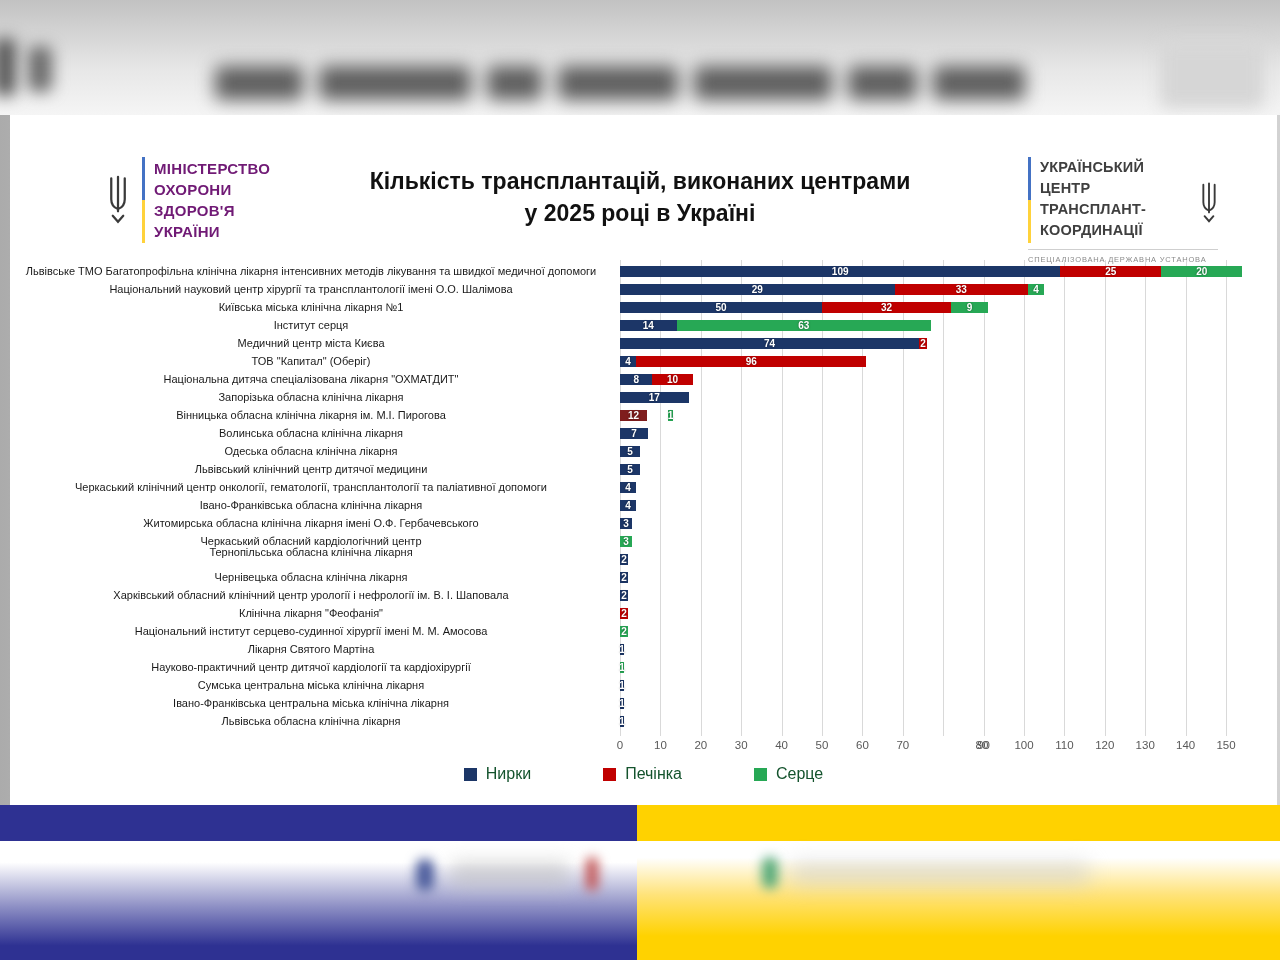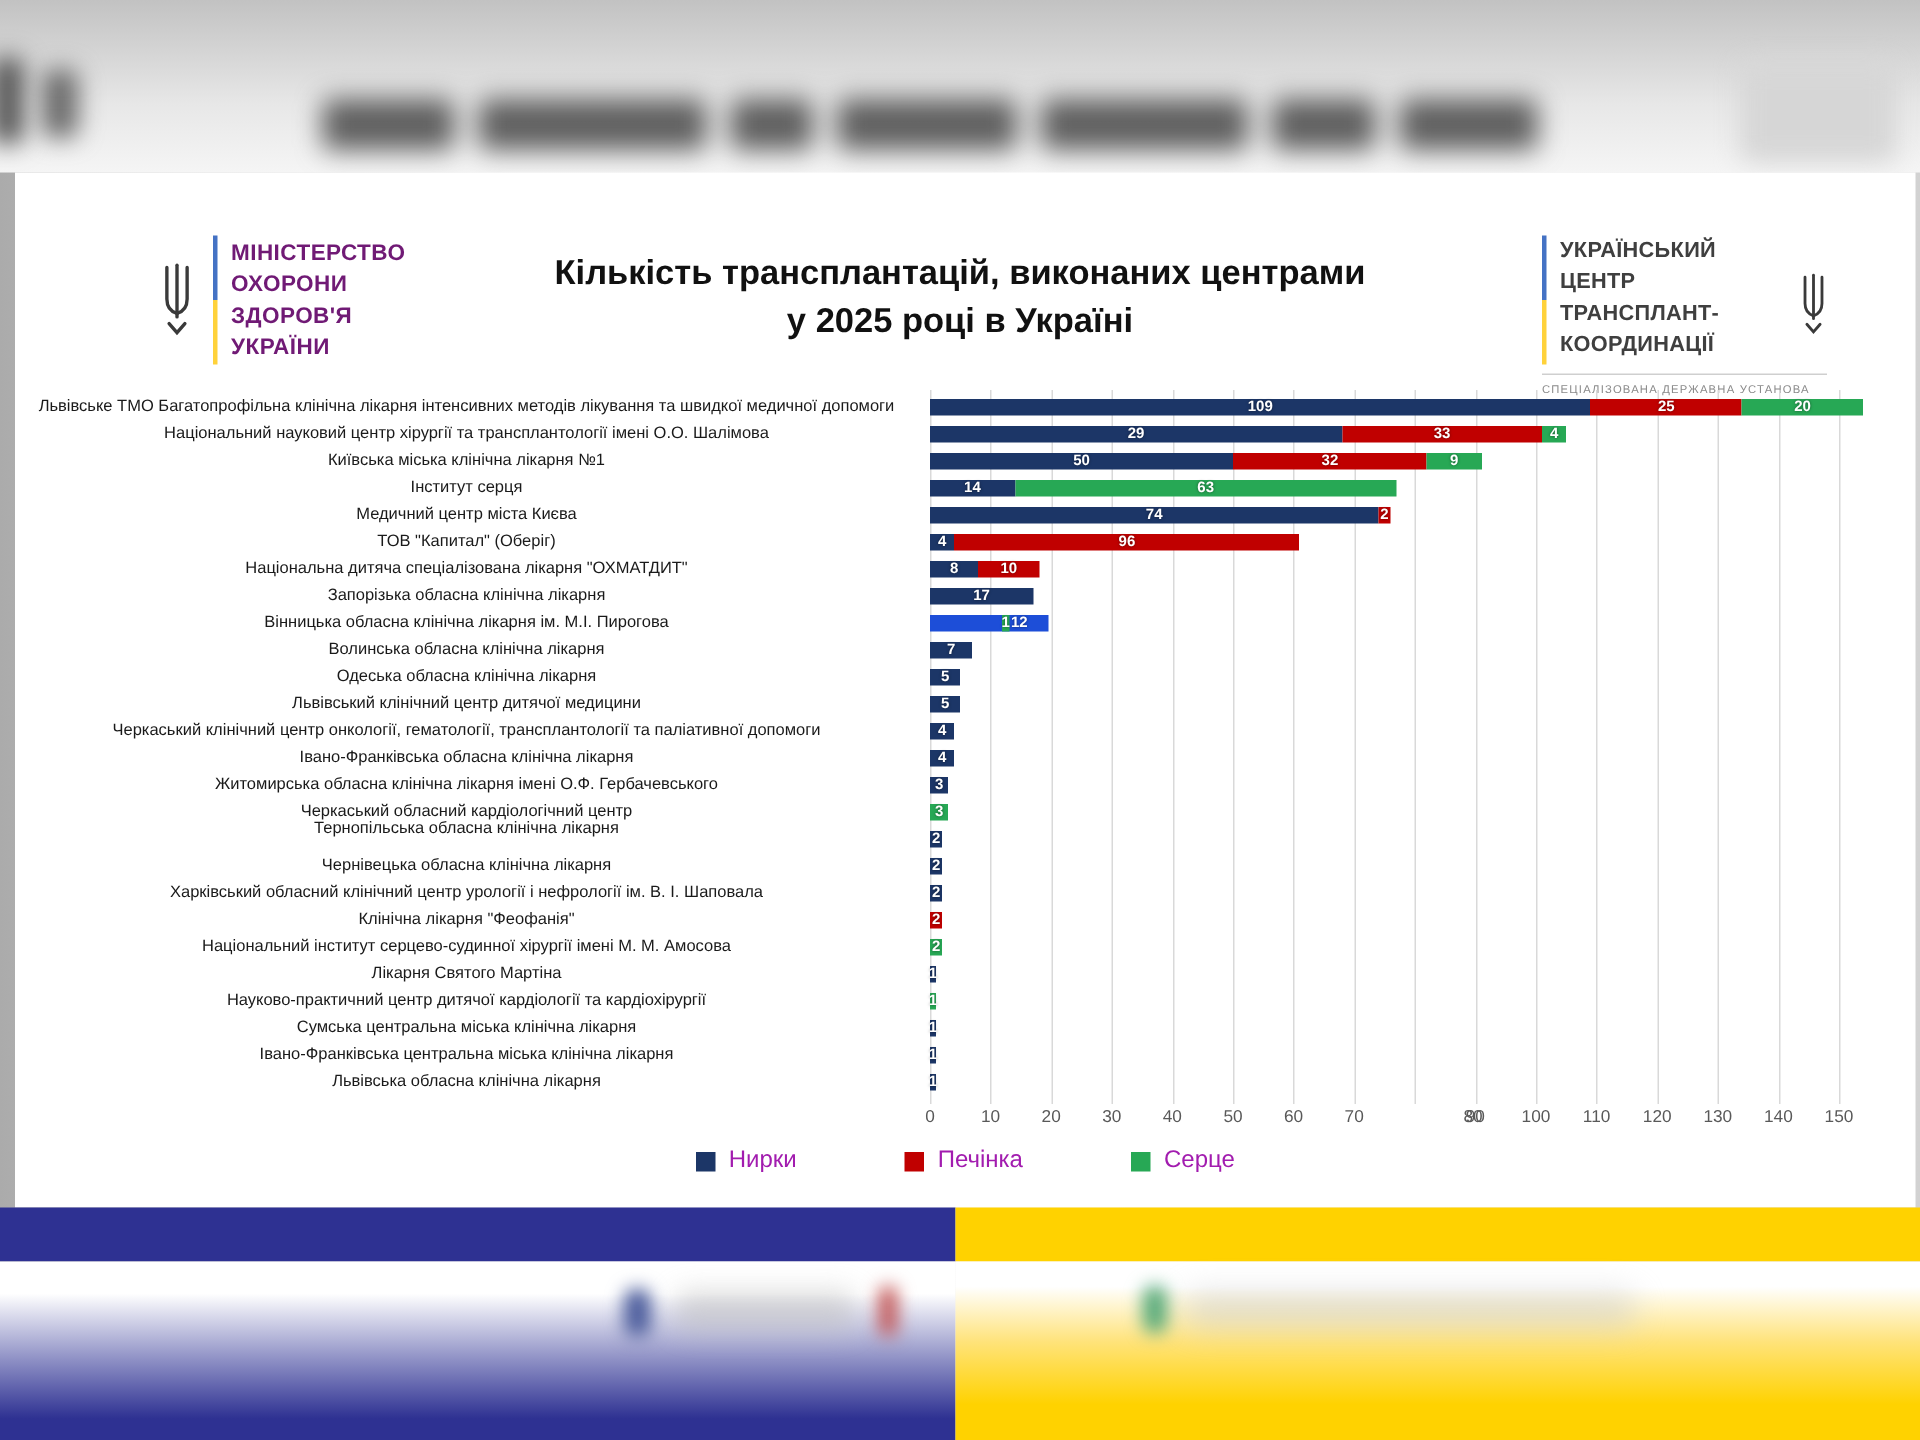--- a/index.html
+++ b/index.html
@@ -33,21 +33,21 @@
   .plot{position:absolute;left:0;top:0;width:1267px;height:690px;}
   .gridline{position:absolute;top:145px;height:476px;width:1px;background:#d9d9d9;}
   .tick{position:absolute;top:624px;width:40px;margin-left:-20px;text-align:center;
     font-size:11.5px;color:#595959;}
   .cat-label{position:absolute;left:0;width:602px;text-align:center;font-size:11px;
     color:#1a1a1a;height:15px;line-height:15px;white-space:nowrap;}
   .bar-seg{position:absolute;height:11px;display:flex;align-items:center;justify-content:center;overflow:visible;}
   .bar-seg span{font-size:10px;font-weight:700;color:#fff;line-height:11px;
     text-shadow:0 0 2px rgba(0,0,0,.5);}
   .legend{position:absolute;left:0;top:650px;width:1267px;display:flex;justify-content:center;gap:72px;}
-  .legend-item{display:flex;align-items:center;gap:9px;font-size:16px;color:#a21caf;}
+  .legend-item{display:flex;align-items:center;gap:9px;font-size:16px;color:#14532d;}
   .legend-swatch{width:13px;height:13px;display:inline-block;}
   
   .band{position:absolute;left:0;top:805px;width:1280px;height:36px;}
   .band .b-left{position:absolute;left:0;top:0;width:637px;height:36px;background:#2e3192;}
   .band .b-right{position:absolute;left:637px;top:0;width:643px;height:36px;background:#ffd200;}
   .bottom-zone{position:absolute;left:0;top:841px;width:1280px;height:119px;}
   .bz-left{position:absolute;left:0;top:0;width:637px;height:119px;
     background:linear-gradient(180deg,#ffffff 0%,#ffffff 18%,#8e90c5 55%,#2e3192 88%);}
   .bz-right{position:absolute;left:637px;top:0;width:643px;height:119px;
     background:linear-gradient(180deg,#ffffff 0%,#ffffff 14%,#ffe37a 45%,#ffd200 80%);}
@@ -201,21 +201,21 @@
         <span>8</span>
       </div>
       <div class="bar-seg" style="top: 259px; left: 642.32px; width: 40.4px; background: rgb(192, 0, 0);">
         <span>10</span>
       </div>
       <div class="cat-label" style="top: 275px;">Запорізька обласна клінічна лікарня</div>
       <div class="bar-seg" style="top: 277px; left: 610px; width: 68.68px; background: rgb(28, 54, 103);">
         <span>17</span>
       </div>
       <div class="cat-label" style="top: 293px;">Вінницька обласна клінічна лікарня ім. М.І. Пирогова</div>
-      <div class="bar-seg" style="top: 295px; left: 610px; width: 39px; background: #1d4ed8; padding-left: 40px;">
+      <div class="bar-seg" style="top: 295px; left: 610px; width: 27px; background: #7f1d1d;">
         <span>12</span>
       </div>
       <div class="bar-seg" style="top: 295px; left: 658.48px; width: 4.04px; background: rgb(39, 168, 85);">
         <span>1</span>
       </div>
       <div class="cat-label" style="top: 311px;">Волинська обласна клінічна лікарня</div>
       <div class="bar-seg" style="top: 313px; left: 610px; width: 28.28px; background: rgb(28, 54, 103);">
         <span>7</span>
       </div>
       <div class="cat-label" style="top: 329px;">Одеська обласна клінічна лікарня</div>

